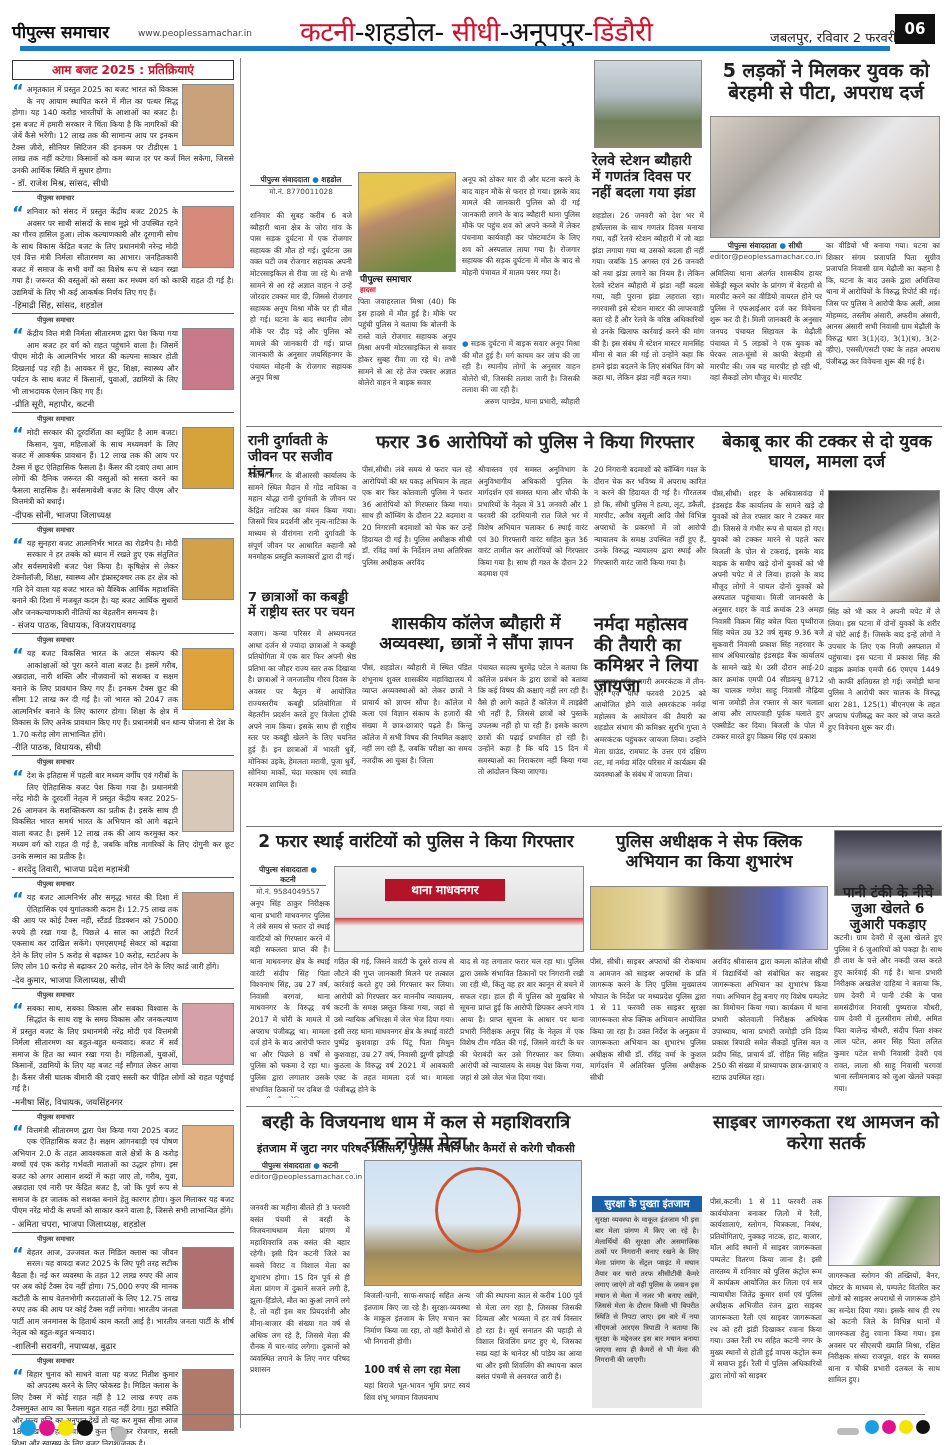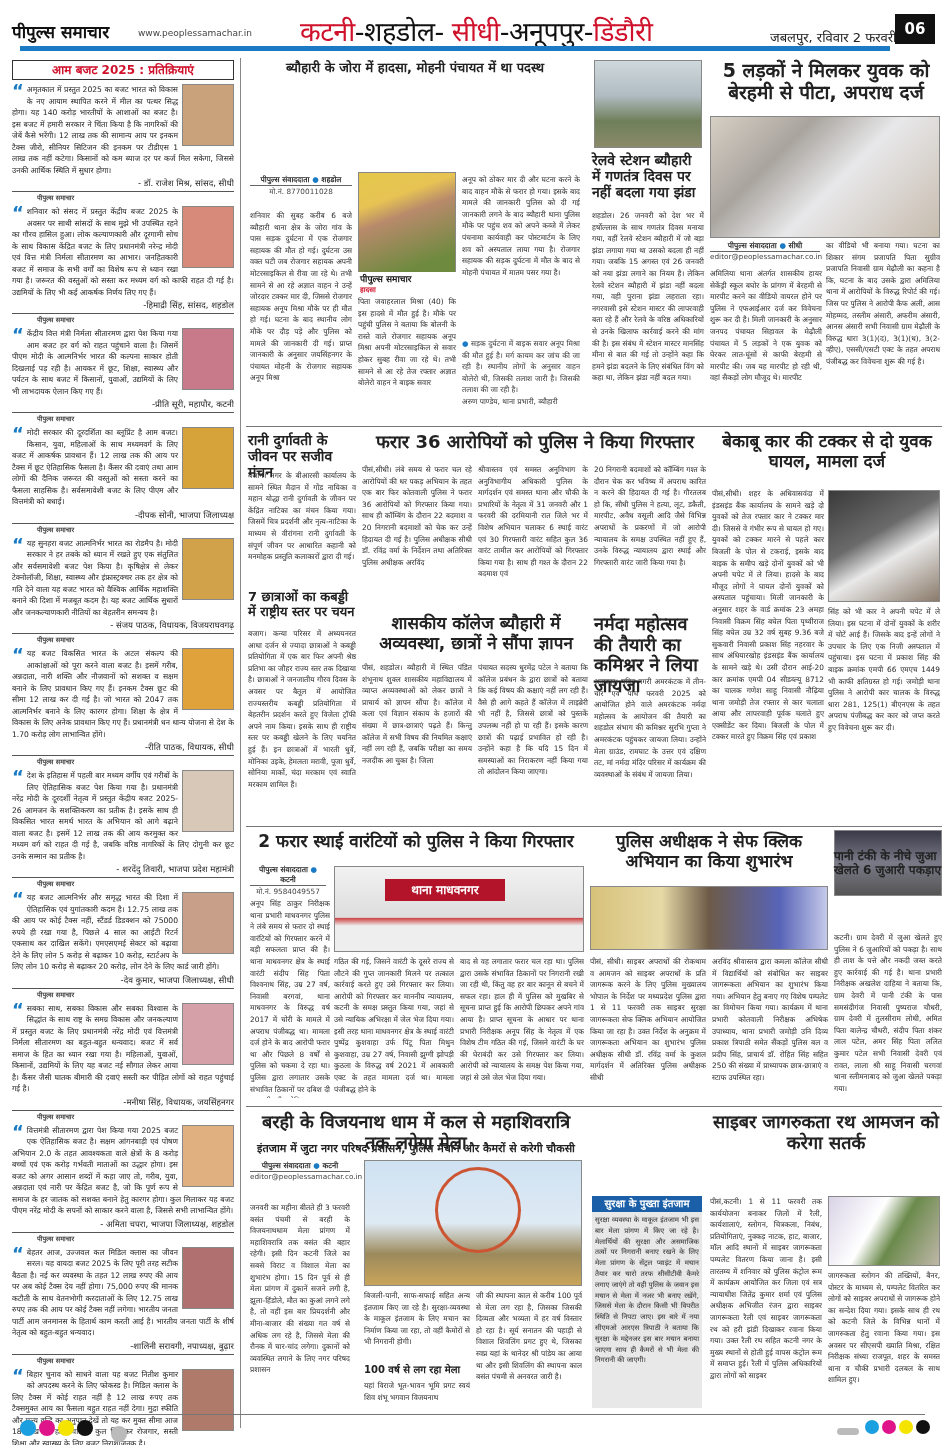--- a/index.html
+++ b/index.html
@@ -10,21 +10,21 @@
 .url{left:138px;top:28px;font-size:9px;color:#444}
 .edition{left:300px;top:12px;font-size:27px;font-weight:normal;letter-spacing:-0.5px}
 .ed-red{color:#d0112b}.ed-blk{color:#111}
 .date{left:770px;top:28px;font-size:13px;color:#222}
 .pgno{left:895px;top:14px;width:40px;height:30px;background:#111;color:#fff;font-size:15px;font-weight:bold;text-align:center;line-height:30px}
 .bluebar{left:20px;top:46px;width:870px;height:5px;background:#1a7bc4}
 .col-rule{background:#888}
 .headbox{border:1px solid #333;text-align:center;font-weight:bold;color:#d0112b;font-size:12px;line-height:18px}
 .quote{font-size:7.6px;line-height:11.5px;color:#222;text-align:justify}
 .qmark{color:#1a7bc4;font-size:18px;font-weight:bold;line-height:14px;float:left;margin-right:3px}
-.sig{font-size:8.5px;text-align:right;color:#222;margin-top:1px}
+.sig{font-size:8.5px;color:#222;margin-top:1px}
 .sep{font-size:6.5px;color:#444;border-top:1px solid #555;margin-top:3px;padding-top:1px;padding-left:25px;font-weight:bold}
 .photo{background:#bbb;border:1px solid #888}
 .h-big{font-weight:bold;color:#222;text-align:center;line-height:1.15}
 .body{font-size:7.4px;line-height:11.6px;color:#2a2a2a;text-align:justify}
 .byline{font-size:7.5px;font-weight:bold;color:#333;text-align:center;border-bottom:1px solid #666;padding-bottom:1px}
 .byline .dot{color:#1a7bc4}
 .mob{font-size:7.3px;color:#444;text-align:center}
 .rule-h{height:1px;background:#777}
 .bluebox{background:#1a5fa8;color:#fff;font-weight:bold;font-size:10px;text-align:center;line-height:16px}
 .greybox{background:#e8e8e8}
@@ -116,35 +116,34 @@
       </div>
       <div style="margin-top: 4px; overflow: hidden;">
         <div class="photo" style="float: right; width: 52px; height: 62px; margin-left: 4px; background: rgb(176, 122, 106);"></div>
         <div class="quote"><span class="qmark">“</span><span>बिहार चुनाव को साधने वाला यह बजट नितीश कुमार को अपदस्थ करने के लिए फोकस्ड है। मिडिल क्लास के लिए टैक्स में कोई राहत नहीं है 12 लाख रुपए तक टैक्समुक्त आय का फैसला बहुत राहत नहीं देगा। मुद्रा स्फीति और मूल्य वृद्धि का अनुपात देखें तो यह कर मुक्त सीमा आज 18 लाख की होनी चाहिए। कुल मिलाकर रोजगार, सस्ती शिक्षा और स्वास्थ्य के लिए बजट निराशाजनक है।</span></div>
       </div>
     </div>
 </div>
 <div class="abs col-rule" style="left:240px;top:58px;width:1px;height:1370px"></div>
 
 <div class="abs" style="left:248px;top:58px;width:334px">
-  <div style="text-align:center;font-size:13px;color:#222;font-weight:bold">ब्यौहारी के जोरा में हादसा, मोहनी पंचायत में था पदस्थ</div>
 </div>
 <div class="abs" style="left:250px;top:174px;width:102px">
   <div class="byline"><span>पीपुल्स संवाददाता</span> <span class="dot">●</span> <span>शहडोल</span></div>
   <div class="mob">मो.नं. 8770011028</div>
 </div>
 <div class="abs photo" style="left:358px;top:172px;width:98px;height:112px;background:linear-gradient(160deg,#e4c84a 0%,#e7c354 25%,#b88a6b 40%,#6d8a3e 80%)"></div>
 <div class="abs" style="left:358px;top:272px;width:98px;height:20px;background:#fff;font-size:9px;font-weight:bold;padding-left:2px">
   <div>पीपुल्स समाचार</div>
     <div style="color:#d0112b;font-size:7px">हादसा</div>
 </div>
 <div class="abs body" style="left:250px;top:210px;width:102px">शनिवार की सुबह करीब 6 बजे ब्यौहारी थाना क्षेत्र के जोरा गांव के पास सड़क दुर्घटना में एक रोजगार सहायक की मौत हो गई। दुर्घटना उस वक्त घटी जब रोजगार सहायक अपनी मोटरसाइकिल से रीवा जा रहे थे। तभी सामने से आ रहे अज्ञात वाहन ने उन्हें जोरदार टक्कर मार दी, जिससे रोजगार सहायक अनूप मिश्रा मौके पर ही मौत हो गई। घटना के बाद स्थानीय लोग मौके पर दौड़ पड़े और पुलिस को मामले की जानकारी दी गई। प्राप्त जानकारी के अनुसार जयसिंहनगर के पंचायत मोहनी के रोजगार सहायक अनूप मिश्रा</div>
 <div class="abs body" style="left:358px;top:296px;width:98px">पिता जवाहरलाल मिश्रा (40) कि इस हादसे में मौत हुई है। मौके पर पहुंची पुलिस ने बताया कि बोलनी के रास्ते वाले रोजगार सहायक अनूप मिश्रा अपनी मोटरसाइकिल से सवार होकर सुबह रीवा जा रहे थे। तभी सामने से आ रहे तेज रफ्तार अज्ञात बोलेरो वाहन ने बाइक सवार</div>
 <div class="abs body" style="left:462px;top:174px;width:118px;height:160px;overflow:hidden">अनूप को ठोकर मार दी और घटना करने के बाद वाहन मौके से फरार हो गया। इसके बाद मामले की जानकारी पुलिस को दी गई जानकारी लगने के बाद ब्यौहारी थाना पुलिस मौके पर पहुंच शव को अपने कब्जे में लेकर पंचनामा कार्यवाही कर पोस्टमार्टम के लिए शव को अस्पताल लाया गया है। रोजगार सहायक की सड़क दुर्घटना में मौत के बाद से मोहनी पंचायत में मातम पसर गया है।</div>
-<div class="abs body" style="left:462px;top:338px;width:118px;color:#333"><span style="color:#1a7bc4">●</span> <span>सड़क दुर्घटना में बाइक सवार अनूप मिश्रा की मौत हुई है। मर्ग कायम कर जांच की जा रही है। स्थानीय लोगों के अनुसार वाहन बोलेरो थी, जिसकी तलाश जारी है। जिसकी तलाश की जा रही है।</span><div style="text-align:left">अरुण पाण्डेय, थाना प्रभारी, ब्यौहारी</div></div>
+<div class="abs body" style="left:462px;top:338px;width:118px;color:#333"><span style="color:#1a7bc4">●</span> <span>सड़क दुर्घटना में बाइक सवार अनूप मिश्रा की मौत हुई है। मर्ग कायम कर जांच की जा रही है। स्थानीय लोगों के अनुसार वाहन बोलेरो थी, जिसकी तलाश जारी है। जिसकी तलाश की जा रही है।</span><div style="text-align:right">अरुण पाण्डेय, थाना प्रभारी, ब्यौहारी</div></div>
 
 <div class="abs photo" style="left:594px;top:60px;width:108px;height:88px;background:linear-gradient(180deg,#cfd8dc 0%,#b0bcc2 40%,#6f7f5a 70%,#8a8a6a 100%)"></div>
 <div class="abs h-big" style="left:592px;top:152px;width:112px;font-size:14px;text-align:left">रेलवे स्टेशन ब्यौहारी में गणतंत्र दिवस पर नहीं बदला गया झंडा</div>
 <div class="abs body" style="left:592px;top:210px;width:112px">शहडोल। 26 जनवरी को देश भर में हर्षोल्लास के साथ गणतंत्र दिवस मनाया गया, वहीं रेलवे स्टेशन ब्यौहारी में जो बड़ा झंडा लगाया गया था उसको बदला ही नहीं गया। जबकि 15 अगस्त एवं 26 जनवरी को नया झंडा लगाने का नियम है। लेकिन रेलवे स्टेशन ब्यौहारी में झंडा नहीं बदला गया, वही पुराना झंडा लहराता रहा। नगरवासी इसे स्टेशन मास्टर की लापरवाही बता रहे हैं और रेलवे के वरिष्ठ अधिकारियों से उनके खिलाफ कार्रवाई करने की मांग की है। इस संबंध में स्टेशन मास्टर मानसिंह मीना से बात की गई तो उन्होंने कहा कि हमने झंडा बदलने के लिए संबंधित विंग को कहा था, लेकिन झंडा नहीं बदल गया।</div>
 
 <div class="abs h-big" style="left:710px;top:60px;width:232px;font-size:19px">5 लड़कों ने मिलकर युवक को बेरहमी से पीटा, अपराध दर्ज</div>
 <div class="abs photo" style="left:710px;top:116px;width:230px;height:122px;background:linear-gradient(135deg,#d6cfc4 0%,#a9a49e 30%,#e8e8ea 55%,#c7bcae 100%)"></div>
 <div class="abs" style="left:710px;top:240px;width:110px">
   <div class="byline"><span>पीपुल्स संवाददाता</span> <span class="dot">●</span> <span>सीधी</span></div>
   <div class="mob">editor@peoplessamachar.co.in</div>
@@ -189,21 +188,21 @@
 <div class="abs body" style="left:250px;top:898px;width:80px;height:200px;overflow:hidden">अनूप सिंह ठाकुर निरीक्षक थाना प्रभारी माधवनगर पुलिस ने लंबे समय से फरार दो स्थाई वारंटियों को गिरफ्तार करने में बड़ी सफलता प्राप्त की है। थाना माधवनगर क्षेत्र के स्थाई वारंटी संदीप सिंह पिता विश्वनाथ सिंह, उम्र 27 वर्ष, निवासी बरगवां, थाना माधवनगर के विरुद्ध वर्ष 2017 में चोरी के मामले में अपराध पंजीबद्ध था। मामला दर्ज होने के बाद आरोपी फरार था और पिछले 8 वर्षों से पुलिस को चकमा दे रहा था। पुलिस द्वारा लगातार उसके संभावित ठिकानों पर दबिश दी जा रही थी, लेकिन वह हर बार बच निकलता था। मुखबिर से प्राप्त सूचना के आधार पर थाना प्रभारी निरीक्षक अनूप सिंह के नेतृत्व में एक विशेष टीम</div>
 <div class="abs body" style="left:334px;top:956px;width:120px;height:145px;overflow:hidden">गठित की गई, जिसने वारंटी के दूसरे राज्य से लौटने की गुप्त जानकारी मिलने पर तत्काल कार्रवाई करते हुए उसे गिरफ्तार कर लिया। आरोपी को गिरफ्तार कर माननीय न्यायालय, कटनी के समक्ष प्रस्तुत किया गया, जहां से उसे न्यायिक अभिरक्षा में जेल भेज दिया गया। इसी तरह थाना माधवनगर क्षेत्र के स्थाई वारंटी पुष्पेंद्र कुशवाहा उर्फ पिंटू पिता मिथुन कुशवाहा, उम्र 27 वर्ष, निवासी झुग्गी झोपड़ी कुठला के विरुद्ध वर्ष 2021 में आबकारी एक्ट के तहत मामला दर्ज था। मामला पंजीबद्ध होने के</div>
 <div class="abs body" style="left:460px;top:956px;width:124px;height:145px;overflow:hidden">बाद से वह लगातार फरार चल रहा था। पुलिस द्वारा उसके संभावित ठिकानों पर निगरानी रखी जा रही थी, किंतु वह हर बार कानून से बचने में सफल रहा। हाल ही में पुलिस को मुखबिर से सूचना प्राप्त हुई कि आरोपी छिपकर अपने गांव आया है। प्राप्त सूचना के आधार पर थाना प्रभारी निरीक्षक अनूप सिंह के नेतृत्व में एक विशेष टीम गठित की गई, जिसने वारंटी के घर की घेराबंदी कर उसे गिरफ्तार कर लिया। आरोपी को न्यायालय के समक्ष पेश किया गया, जहां से उसे जेल भेज दिया गया।</div>
 
 <div class="abs h-big" style="left:590px;top:832px;width:238px;font-size:17px">पुलिस अधीक्षक ने सेफ क्लिक अभियान का किया शुभारंभ</div>
 <div class="abs photo" style="left:590px;top:886px;width:238px;height:64px;background:linear-gradient(90deg,#d7c27a 0%,#e6d9a6 30%,#6d5b48 50%,#5864b8 80%,#c5c9e9 100%)"></div>
 <div class="abs body" style="left:590px;top:956px;width:116px;height:145px;overflow:hidden">पीसं, सीधी। साइबर अपराधों की रोकथाम व आमजन को साइबर अपराधों के प्रति जागरूक करने के लिए पुलिस मुख्यालय भोपाल के निर्देश पर मध्यप्रदेश पुलिस द्वारा 1 से 11 फरवरी तक साइबर सुरक्षा जागरूकता सेफ क्लिक अभियान आयोजित किया जा रहा है। उक्त निर्देश के अनुक्रम में जागरूकता अभियान का शुभारंभ पुलिस अधीक्षक सीधी डॉ. रविंद्र वर्मा के कुशल मार्गदर्शन में अतिरिक्त पुलिस अधीक्षक सीधी</div>
 <div class="abs body" style="left:712px;top:956px;width:116px;height:145px;overflow:hidden">अरविंद श्रीवास्तव द्वारा कमला कॉलेज सीधी में विद्यार्थियों को संबोधित कर साइबर जागरूकता अभियान का शुभारंभ किया गया। अभियान हेतु बनाए गए विशेष पम्पलेट का विमोचन किया गया। कार्यक्रम में थाना प्रभारी कोतवाली निरीक्षक अभिषेक उपाध्याय, थाना प्रभारी जमोड़ी उनि दिव्य प्रकाश त्रिपाठी समेत सैंकड़ों पुलिस बल व प्रदीप सिंह, प्राचार्य डॉ. रोहित सिंह सहित 250 की संख्या में प्राध्यापक छात्र-छात्राएं व स्टाफ उपस्थित रहा।</div>
 
 <div class="abs photo" style="left:834px;top:830px;width:108px;height:66px;background:linear-gradient(180deg,#3a3a48 0%,#7a7a88 50%,#555 100%)"></div>
-<div class="abs h-big" style="left:834px;top:850px;width:108px;font-size:12px;text-align:left">पानी टंकी के नीचे जुआ खेलते 6 जुआरी पकड़ाए</div>
+<div class="abs h-big" style="left:834px;top:884px;width:108px;font-size:14px;text-align:center">पानी टंकी के नीचे जुआ खेलते 6 जुआरी पकड़ाए</div>
 <div class="abs body" style="left:834px;top:932px;width:108px;height:170px;overflow:hidden">कटनी। ग्राम देवरी में जुआ खेलते हुए पुलिस ने 6 जुआरियों को पकड़ा है। साथ ही ताश के पत्ते और नकदी जब्त करते हुए कार्रवाई की गई है। थाना प्रभारी निरीक्षक अखलेश दाहिया ने बताया कि, ग्राम देवरी में पानी टंकी के पास समसंदीगंज निवासी पुष्पराज चौधरी, ग्राम देवरी में तुलसीराम लोधी, अमित पिता बालेन्द्र चौधरी, संदीप पिता शंकर लाल पटेल, अमर सिंह पिता ललित कुमार पटेल सभी निवासी देवरी एवं रावत, लाला श्री साहू निवासी चरगवां थाना स्लीमनाबाद को जुआ खेलते पकड़ा गया।</div>
 
 <div class="abs rule-h" style="left:246px;top:1106px;width:696px"></div>
 
 <div class="abs h-big" style="left:248px;top:1112px;width:336px;font-size:18px">बरही के विजयनाथ धाम में कल से महाशिवरात्रि तक लगेगा मेला</div>
 <div class="abs" style="left:248px;top:1140px;width:336px;text-align:center;font-size:11px;font-weight:bold;color:#222">इंतजाम में जुटा नगर परिषद प्रशासन, पुलिस मचान और कैमरों से करेगी चौकसी</div>
 <div class="abs" style="left:250px;top:1160px;width:100px">
   <div class="byline"><span>पीपुल्स संवाददाता</span> <span class="dot">●</span> <span>कटनी</span></div>
   <div class="mob">editor@peoplessamachar.co.in</div>
 </div>

